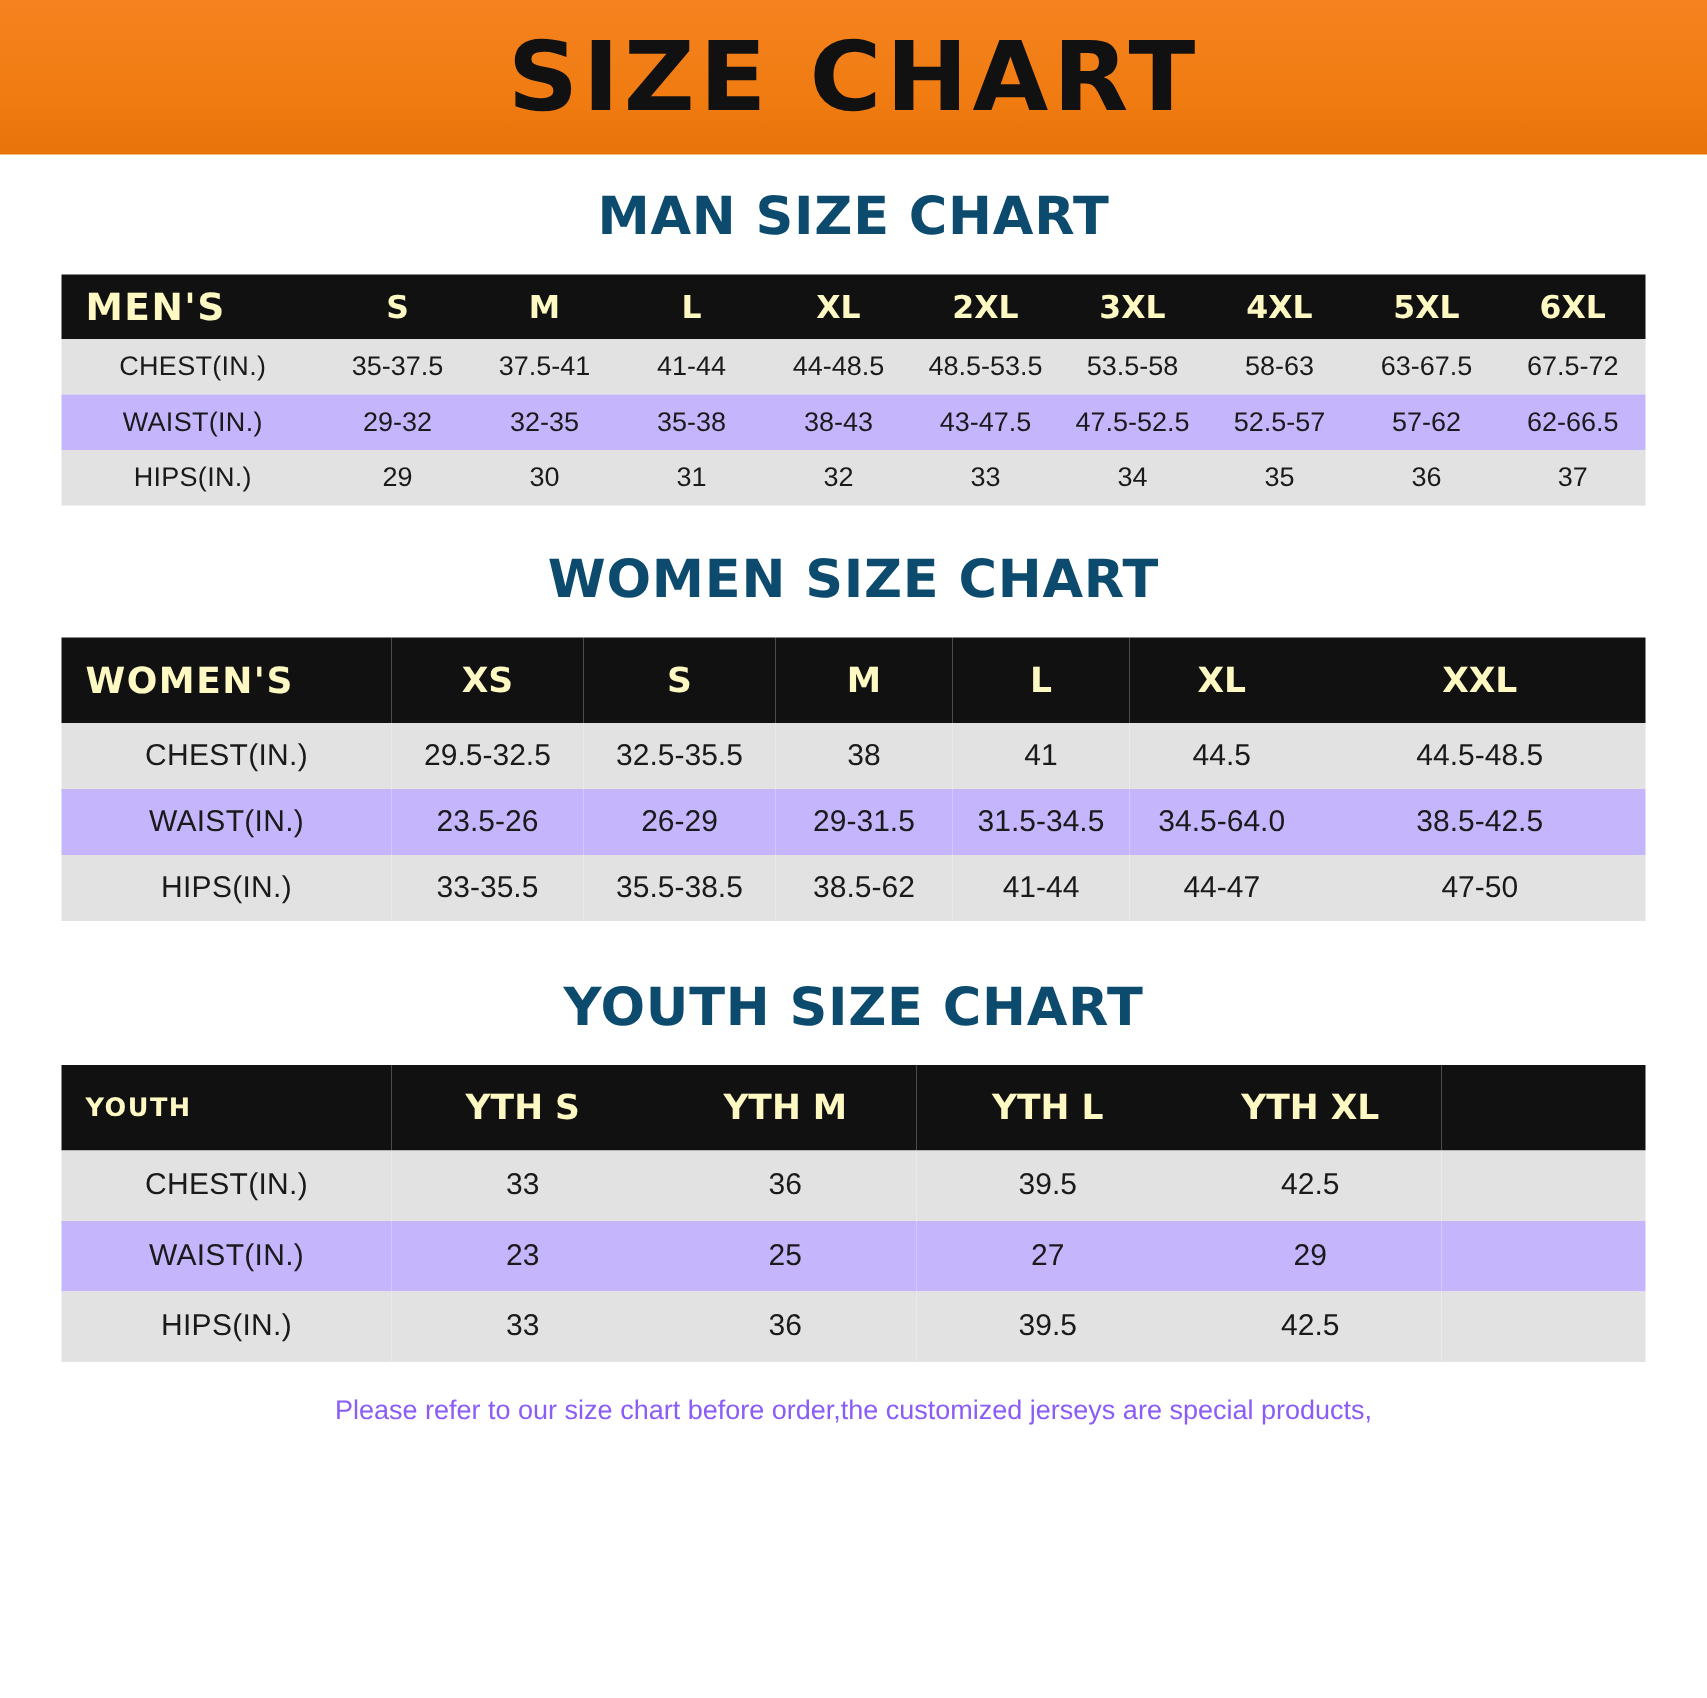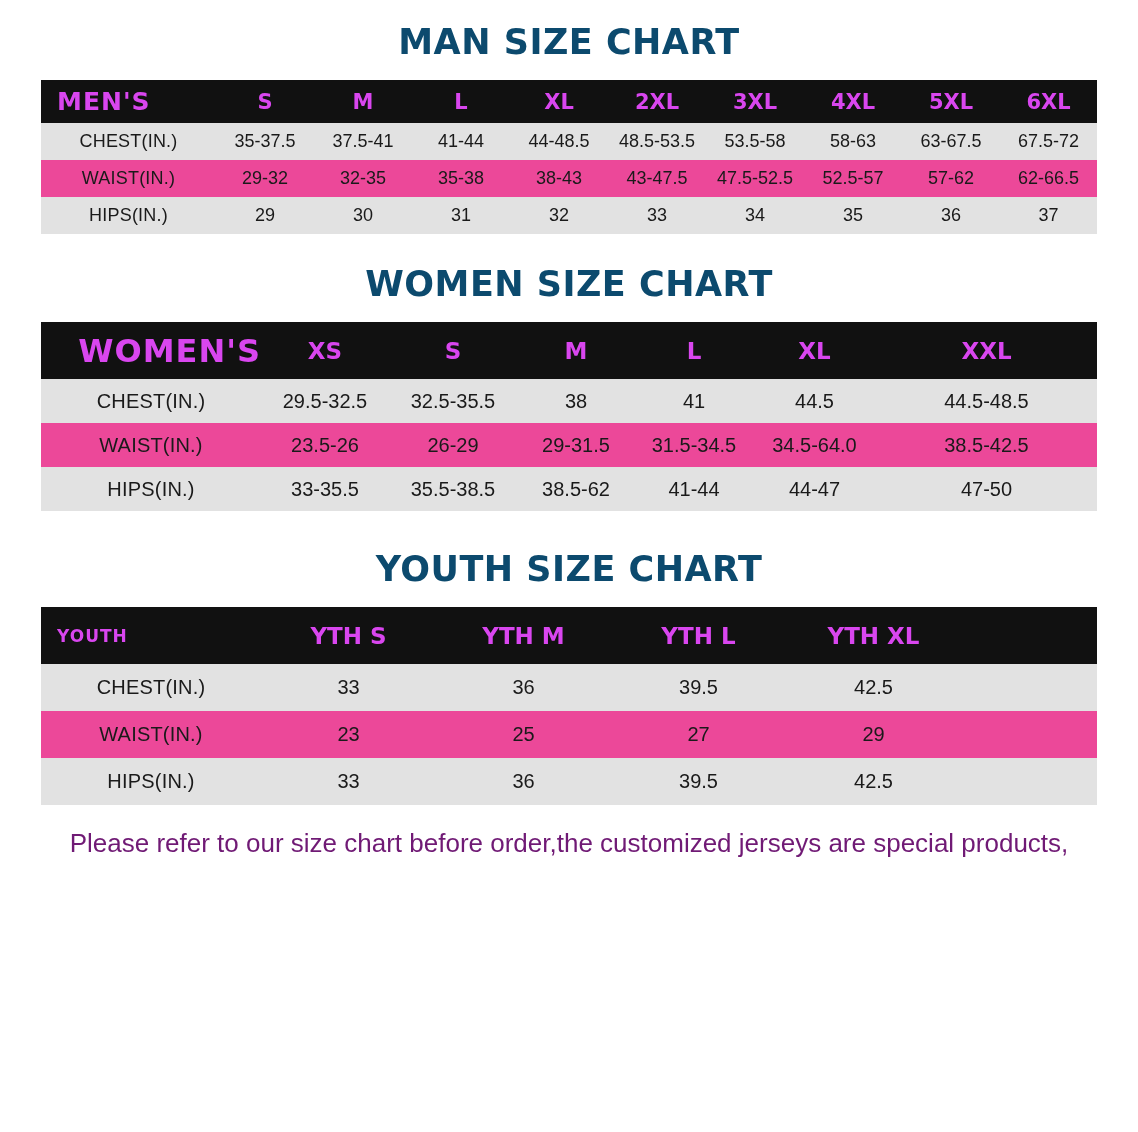--- a/index.html
+++ b/index.html
@@ -59,79 +59,82 @@
     margin: 0 auto;
     box-sizing: border-box;
   }
   table.size-table {
     border-collapse: collapse;
     table-layout: fixed;
     width: 100%;
   }
   table.size-table thead th {
     background: #111111;
-    color: #d946ef;
+    color: #fef9c3;
     font-family: "DejaVu Sans", sans-serif;
     font-weight: bold;
     text-align: center;
     padding: 0;
   }
   table.size-table thead th.rowhead {
     text-align: left;
     padding-left: 16px;
     letter-spacing: 1px;
   }
   table.size-table tbody td {
     text-align: center;
     color: #1a1a1a;
     font-family: "Liberation Sans", sans-serif;
   }
   table.size-table tbody td.rowlabel {
     text-align: center;
     letter-spacing: 0.2px;
   }
   .row-a td { background: #e2e2e2; }
-  .row-b td { background: #ec4899; }
+  .row-b td { background: #c4b5fd; }
 
   
   #men-table-wrap { width: 1056px; margin-top: 18px; }
   #men-table thead th { height: 43px; font-size: 21px; }
   #men-table thead th.rowhead { font-size: 25px; }
   #men-table tbody td { height: 35px; font-size: 18px; }
   #men-table tbody td.rowlabel { font-size: 18px; }
 
   
   #women-table-wrap { width: 1056px; margin-top: 18px; }
   #women-table thead th { height: 57px; font-size: 23px; }
-  #women-table thead th.rowhead { font-size: 32px; text-align: right; }
+  #women-table thead th.rowhead { font-size: 24px; }
   #women-table tbody td { height: 42px; font-size: 20px; }
 
   
   #youth-table-wrap { width: 1056px; margin-top: 18px; }
   #youth-table thead th { height: 57px; font-size: 23px; }
   #youth-table thead th.rowhead { font-size: 17px; }
   #youth-table tbody td { height: 45px; font-size: 20px; }
 
   
   .note {
     margin: 20px auto 0 auto;
     width: 1040px;
     text-align: center;
-    color: #701a75;
+    color: #8b5cf6;
     font-family: "Liberation Sans", sans-serif;
-    font-size: 26px;
+    font-size: 18px;
     line-height: 1.42;
   }
   .note-line { display: block; white-space: nowrap; }
 </style>
 </head>
 <body>
 
 <div class="page">
 
+  <div class="banner">
+    <div class="banner-title">SIZE CHART</div>
+  </div>
 
   <div class="section-title t-man">MAN SIZE CHART</div>
 
   <div class="table-wrap" id="men-table-wrap">
     <table class="size-table" id="men-table">
       <colgroup>
         <col style="width:175px">
         <col style="width:98px">
           <col style="width:98px">
           <col style="width:98px">

